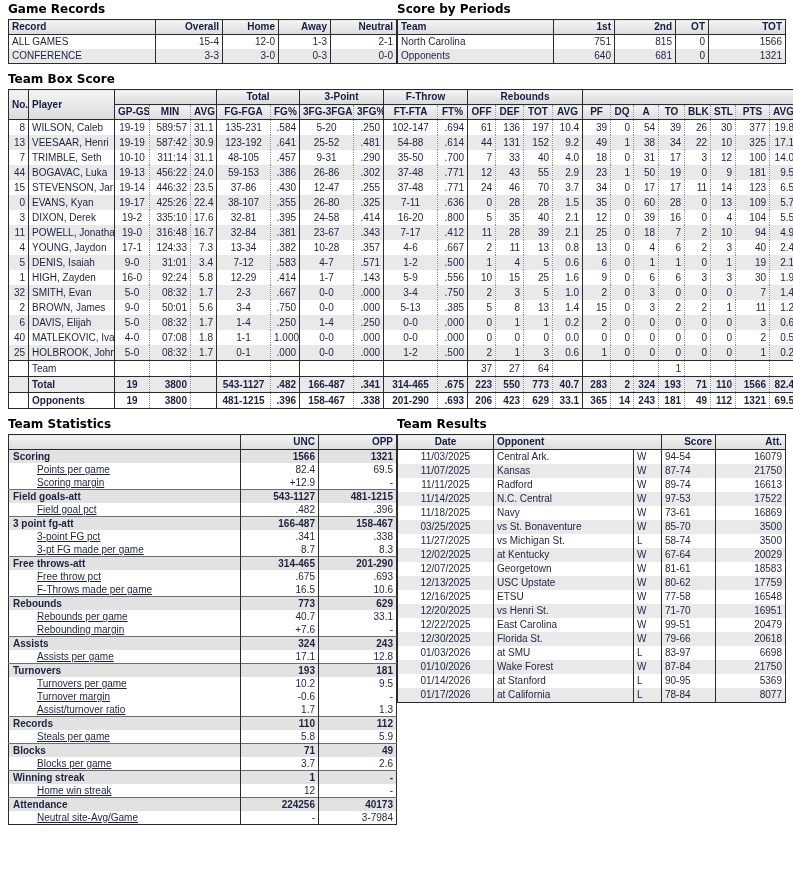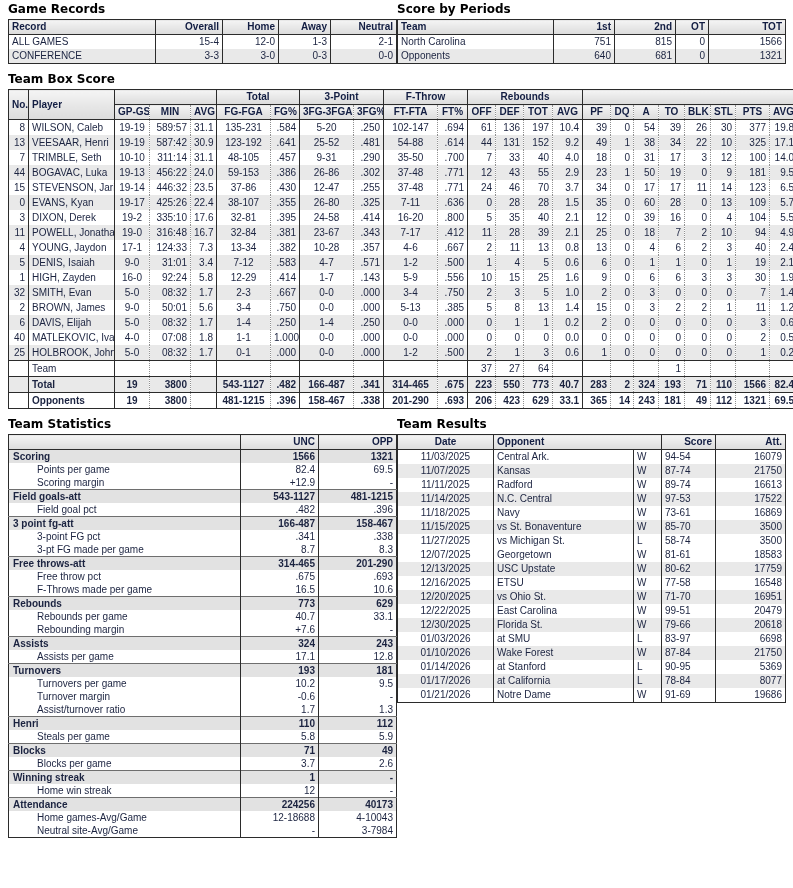--- a/index.html
+++ b/index.html
@@ -19,21 +19,21 @@
   .db{border-left:1px dotted #909090;}
   tr.alt td{background:#e9e9e9;}
   tr.bold td{font-weight:bold;}
   tr.sep td{border-top:1px solid #2b2b2b;}
   
   #box-table td{line-height:13px;}
   #box-table th{line-height:12px;}
   
   #stats-table td{line-height:11px;}
   tr.sec td{background:#e2e2e2;font-weight:bold;border-top:1px solid #6e6e6e;}
-  tr.sub td.label{padding-left:28px;}
+  tr.sub td.label{padding-left:28px;text-decoration:underline;}
   tr.sec td.label{padding-left:4px;}
   
   #results-table td{line-height:12px;}
   .section{margin-top:8px;}
 </style>
 </head>
 <body>
 
 <div class="page">
 
@@ -768,21 +768,21 @@
               <td class="label l">Turnover margin</td>
               <td class="r sb">-0.6</td>
               <td class="r sb">-</td>
             </tr>
             <tr class="sub">
               <td class="label l">Assist/turnover ratio</td>
               <td class="r sb">1.7</td>
               <td class="r sb">1.3</td>
             </tr>
             <tr class="sec">
-              <td class="label l">Henri</td>
+              <td class="label l">Records</td>
               <td class="r sb">110</td>
               <td class="r sb">112</td>
             </tr>
             <tr class="sub">
               <td class="label l">Steals per game</td>
               <td class="r sb">5.8</td>
               <td class="r sb">5.9</td>
             </tr>
             <tr class="sec">
               <td class="label l">Blocks</td>
@@ -801,25 +801,20 @@
             </tr>
             <tr class="sub">
               <td class="label l">Home win streak</td>
               <td class="r sb">12</td>
               <td class="r sb">-</td>
             </tr>
             <tr class="sec">
               <td class="label l">Attendance</td>
               <td class="r sb">224256</td>
               <td class="r sb">40173</td>
-            </tr>
-            <tr class="sub">
-              <td class="label l">Home games-Avg/Game</td>
-              <td class="r sb">12-18688</td>
-              <td class="r sb">4-10043</td>
             </tr>
             <tr class="sub">
               <td class="label l">Neutral site-Avg/Game</td>
               <td class="r sb">-</td>
               <td class="r sb">3-7984</td>
             </tr>
           </tbody>
       </table>
     </div>
     <div class="half">
@@ -870,33 +865,40 @@
               <td class="r sb">17522</td>
             </tr>
             <tr>
               <td class="c">11/18/2025</td>
               <td class="l sb">Navy</td>
               <td class="l sb">W</td>
               <td class="l sb">73-61</td>
               <td class="r sb">16869</td>
             </tr>
             <tr class="alt">
-              <td class="c">11/15/2025</td>
+              <td class="c">03/25/2025</td>
               <td class="l sb">vs St. Bonaventure</td>
               <td class="l sb">W</td>
               <td class="l sb">85-70</td>
               <td class="r sb">3500</td>
             </tr>
             <tr>
               <td class="c">11/27/2025</td>
               <td class="l sb">vs Michigan St.</td>
               <td class="l sb">L</td>
               <td class="l sb">58-74</td>
               <td class="r sb">3500</td>
             </tr>
+            <tr class="alt">
+              <td class="c">12/02/2025</td>
+              <td class="l sb">at Kentucky</td>
+              <td class="l sb">W</td>
+              <td class="l sb">67-64</td>
+              <td class="r sb">20029</td>
+            </tr>
             <tr>
               <td class="c">12/07/2025</td>
               <td class="l sb">Georgetown</td>
               <td class="l sb">W</td>
               <td class="l sb">81-61</td>
               <td class="r sb">18583</td>
             </tr>
             <tr class="alt">
               <td class="c">12/13/2025</td>
               <td class="l sb">USC Upstate</td>
@@ -906,21 +908,21 @@
             </tr>
             <tr>
               <td class="c">12/16/2025</td>
               <td class="l sb">ETSU</td>
               <td class="l sb">W</td>
               <td class="l sb">77-58</td>
               <td class="r sb">16548</td>
             </tr>
             <tr class="alt">
               <td class="c">12/20/2025</td>
-              <td class="l sb">vs Ohio St.</td>
+              <td class="l sb">vs Henri St.</td>
               <td class="l sb">W</td>
               <td class="l sb">71-70</td>
               <td class="r sb">16951</td>
             </tr>
             <tr>
               <td class="c">12/22/2025</td>
               <td class="l sb">East Carolina</td>
               <td class="l sb">W</td>
               <td class="l sb">99-51</td>
               <td class="r sb">20479</td>
@@ -952,26 +954,19 @@
               <td class="l sb">L</td>
               <td class="l sb">90-95</td>
               <td class="r sb">5369</td>
             </tr>
             <tr class="alt">
               <td class="c">01/17/2026</td>
               <td class="l sb">at California</td>
               <td class="l sb">L</td>
               <td class="l sb">78-84</td>
               <td class="r sb">8077</td>
-            </tr>
-            <tr>
-              <td class="c">01/21/2026</td>
-              <td class="l sb">Notre Dame</td>
-              <td class="l sb">W</td>
-              <td class="l sb">91-69</td>
-              <td class="r sb">19686</td>
             </tr>
           </tbody>
       </table>
     </div>
   </div>
 
 </div>
 
 </body></html>

